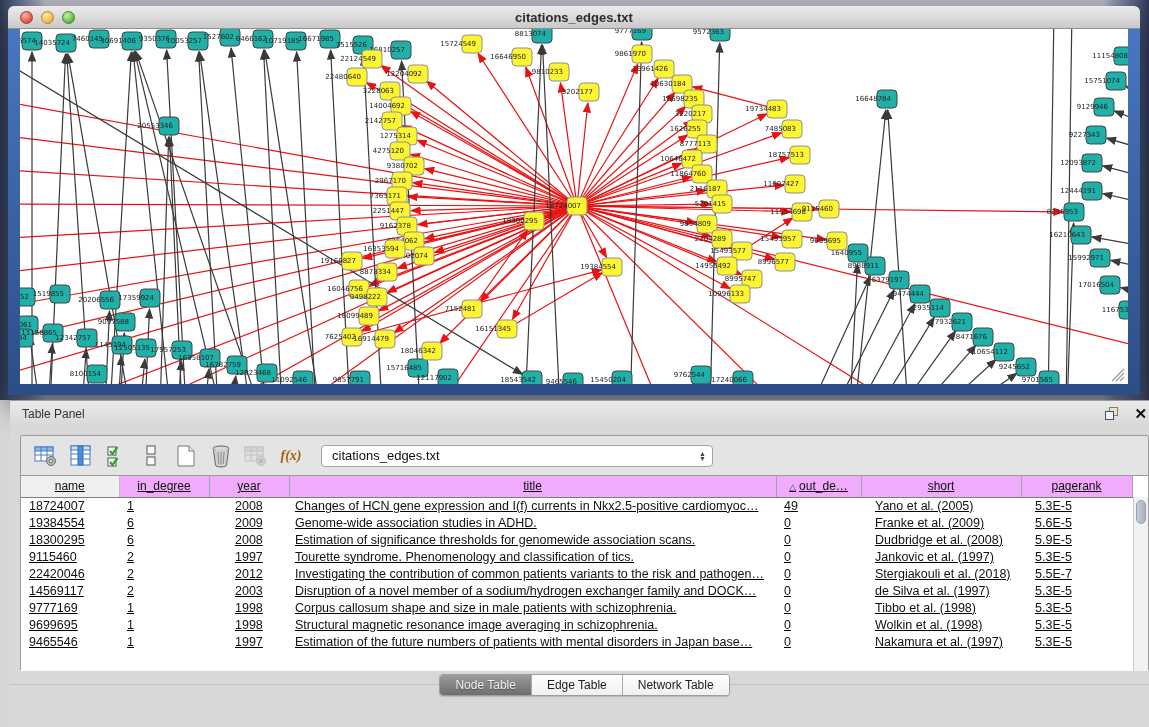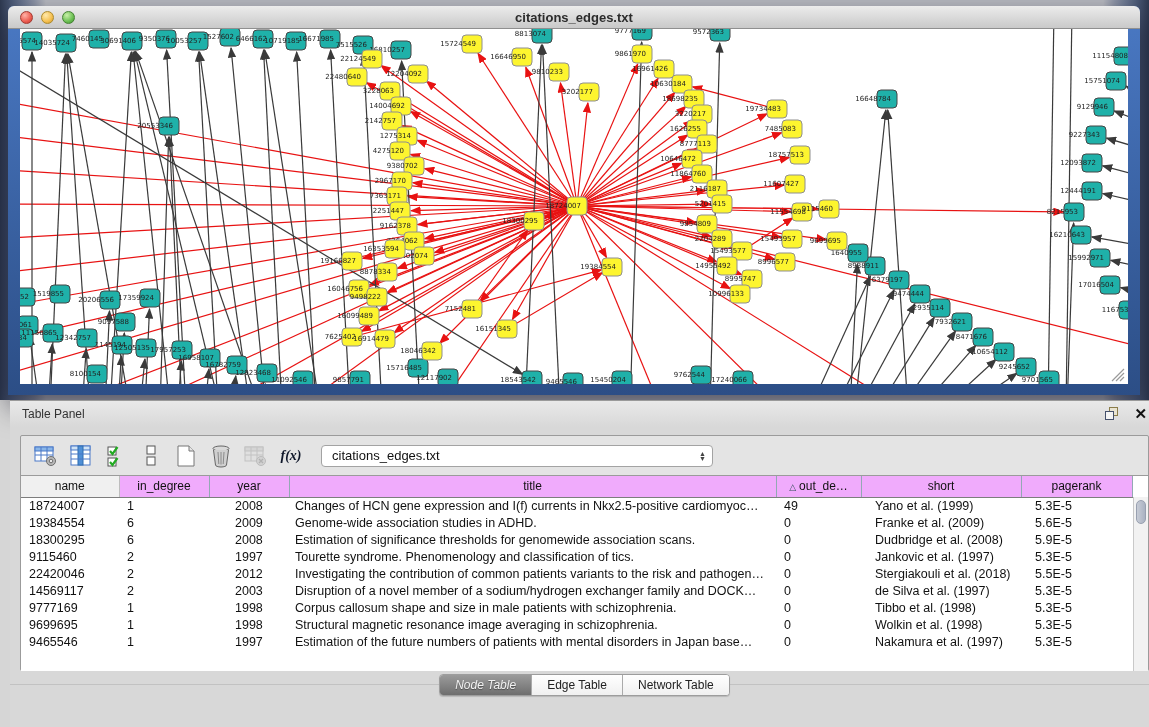--- a/index.html
+++ b/index.html
@@ -36,30 +36,30 @@
   .float-icon { width:15px; height:14px; position:relative; margin-right:14px; cursor:pointer;}
   .float-icon .b1 { position:absolute; left:4px; top:0; width:9px; height:9px; border:1px solid #8b7d4a; background:#e9e4d2;}
   .float-icon .b2 { position:absolute; left:0; top:4px; width:9px; height:9px; border:1px solid #44506b; background:#f4f4f4;}
   .close-icon { font-size:15px; font-weight:700; color:#111; line-height:14px; cursor:pointer; }
 
   .panel-body { padding:8px 10px 0 10px; }
   .inner-box { border:1px solid #9b9b9b; background:#e4e4e4; height:236px; border-radius:2px; }
   .toolbar { height:39px; display:flex; align-items:center; padding:0 12px; gap:9px; }
   .tbtn { width:26px; height:24px; display:flex; align-items:center; justify-content:center; cursor:pointer; }
   .tbtn.disabled { opacity:.45; cursor:default; }
-  .fx { font-family:"Liberation Serif", serif; font-style:italic; font-weight:700; font-size:14px; color:#0f172a; }
+  .fx { font-family:"Liberation Serif", serif; font-style:italic; font-weight:700; font-size:14px; color:#a16207; }
   .combo { margin-left:8px; width:392px; height:22px; background:#fff;
     border:1px solid #a3a3a3; border-radius:4px; display:flex; align-items:center;
     padding:0 6px 0 10px; font-size:13px; color:#111; cursor:pointer; }
   .combo .cv { flex:1; }
   .combo .steppers { display:flex; flex-direction:column; align-items:center; line-height:5px; }
   .combo .steppers span { font-size:7px; color:#444; }
 
   .tbl-wrap { background:#fff; border-top:1px solid #9b9b9b; height:196px; position:relative; }
-  table { border-collapse:collapse; table-layout:fixed; width:1111px; }
+  table { border-collapse:collapse; table-layout:fixed; width:1111px;text-decoration:underline; }
   thead th { height:21px; background:#f0abfc; border-right:1px solid #93a9b4;
     border-bottom:1px solid #7d7d7d; font-size:12px; font-weight:400; color:#111;
     text-align:center; overflow:hidden; white-space:nowrap; }
   thead th:first-child { background:#f0f0f0; border-right:1px solid #bdbdbd; }
   tbody td { height:17px; font-size:12.5px; color:#111; padding:0 4px 0 8px;
     overflow:hidden; white-space:nowrap; text-overflow:clip; }
   td.c-year { padding-left:26px; }
   td.c-title { padding-left:6px; }
   td.c-short { padding-left:14px; }
   td.c-pagerank { padding-left:14px; }
@@ -71,21 +71,21 @@
 
   .tabs-row { height:28px; position:relative; display:flex; justify-content:center; align-items:center; }
   .tabs-row::before { content:""; position:absolute; left:0; right:0; top:13px; height:1px; background:#c2c2c2; }
   .seg { position:relative; display:flex; border:1px solid #9d9d9d; border-radius:4px;
     overflow:hidden; background:#fff; box-shadow:0 1px 1px rgba(0,0,0,.15); }
   .seg button { font-family:"Liberation Sans",sans-serif; font-size:12px; padding:3px 15px;
     border:none; background:linear-gradient(180deg,#ffffff,#f0f0f0); color:#222;
     border-right:1px solid #aaa; cursor:pointer; }
   .seg button:last-child { border-right:none; }
   .seg button.active { background:linear-gradient(180deg,#9b9b9b,#6e6e6e); color:#f2f2f2;
-    text-shadow:0 1px 1px rgba(0,0,0,.4);font-style:italic; }
+    text-shadow:0 1px 1px rgba(0,0,0,.4); }
 
   .status-bar { position:absolute; left:0; bottom:0; width:1149px; height:29px;
     border-top:1px solid #c6c6c6; display:flex; align-items:center; justify-content:flex-end;
     padding-right:14px; gap:7px; }
   .mem-label { font-size:11px; color:#222; }
   .mem-dot { width:13px; height:13px; border-radius:50%;
     background:radial-gradient(circle at 35% 30%, #a9f08a, #46c436 60%, #2b8f20); border:1px solid #2f7d26; }
   .status-sep { width:1px; height:29px; background:#aeaeae; margin-left:6px; }
 </style>
 </head>
@@ -619,21 +619,21 @@
                 <th>pagerank</th>
               </tr>
             </thead>
           <tbody>
               <tr>
                 <td class="c-name">18724007</td>
                 <td class="c-indegree">1</td>
                 <td class="c-year">2008</td>
                 <td class="c-title">Changes of HCN gene expression and I(f) currents in Nkx2.5-positive cardiomyoc…</td>
                 <td class="c-outdegree">49</td>
-                <td class="c-short">Yano et al. (1999)</td>
+                <td class="c-short">Yano et al. (2005)</td>
                 <td class="c-pagerank">5.3E-5</td>
               </tr>
               <tr>
                 <td class="c-name">19384554</td>
                 <td class="c-indegree">6</td>
                 <td class="c-year">2009</td>
                 <td class="c-title">Genome-wide association studies in ADHD.</td>
                 <td class="c-outdegree">0</td>
                 <td class="c-short">Franke et al. (2009)</td>
                 <td class="c-pagerank">5.6E-5</td>
@@ -656,21 +656,21 @@
                 <td class="c-short">Jankovic et al. (1997)</td>
                 <td class="c-pagerank">5.3E-5</td>
               </tr>
               <tr>
                 <td class="c-name">22420046</td>
                 <td class="c-indegree">2</td>
                 <td class="c-year">2012</td>
                 <td class="c-title">Investigating the contribution of common patients variants to the risk and pathogen…</td>
                 <td class="c-outdegree">0</td>
                 <td class="c-short">Stergiakouli et al. (2018)</td>
-                <td class="c-pagerank">5.5E-5</td>
+                <td class="c-pagerank">5.5E-7</td>
               </tr>
               <tr>
                 <td class="c-name">14569117</td>
                 <td class="c-indegree">2</td>
                 <td class="c-year">2003</td>
                 <td class="c-title">Disruption of a novel member of a sodium/hydrogen exchanger family and DOCK…</td>
                 <td class="c-outdegree">0</td>
                 <td class="c-short">de Silva et al. (1997)</td>
                 <td class="c-pagerank">5.3E-5</td>
               </tr>

